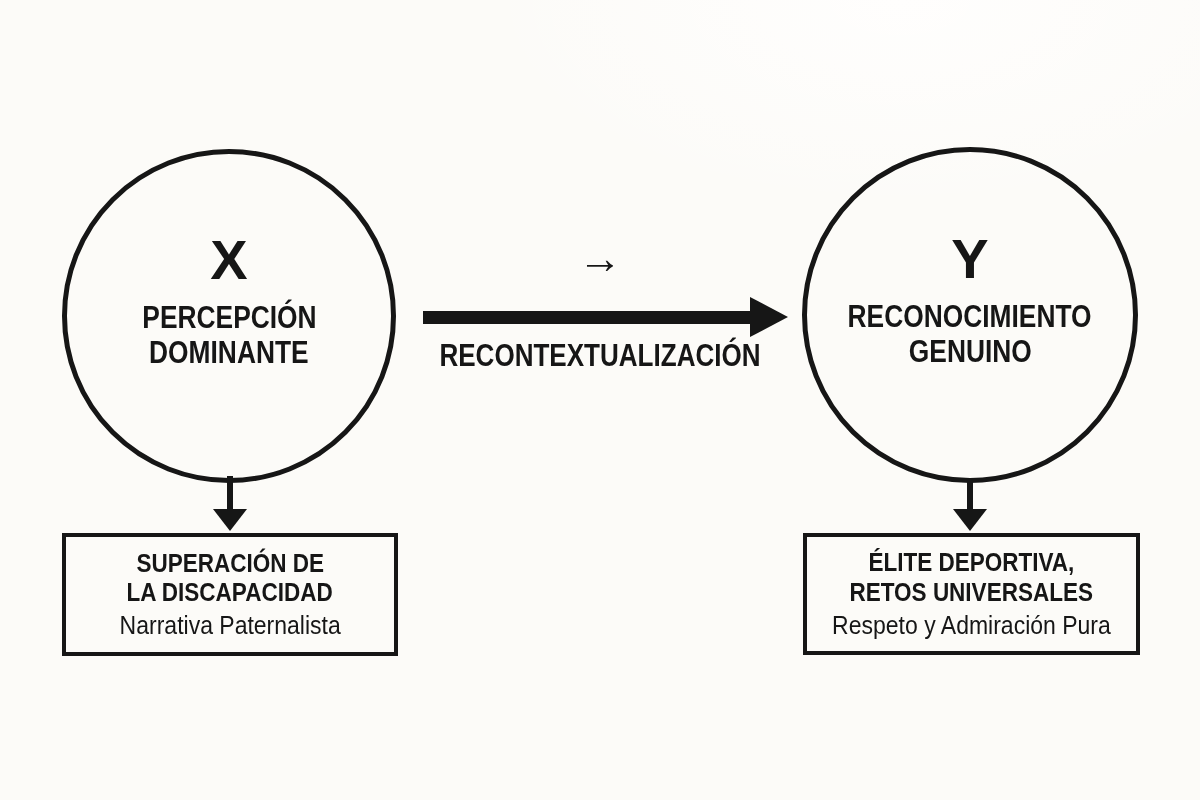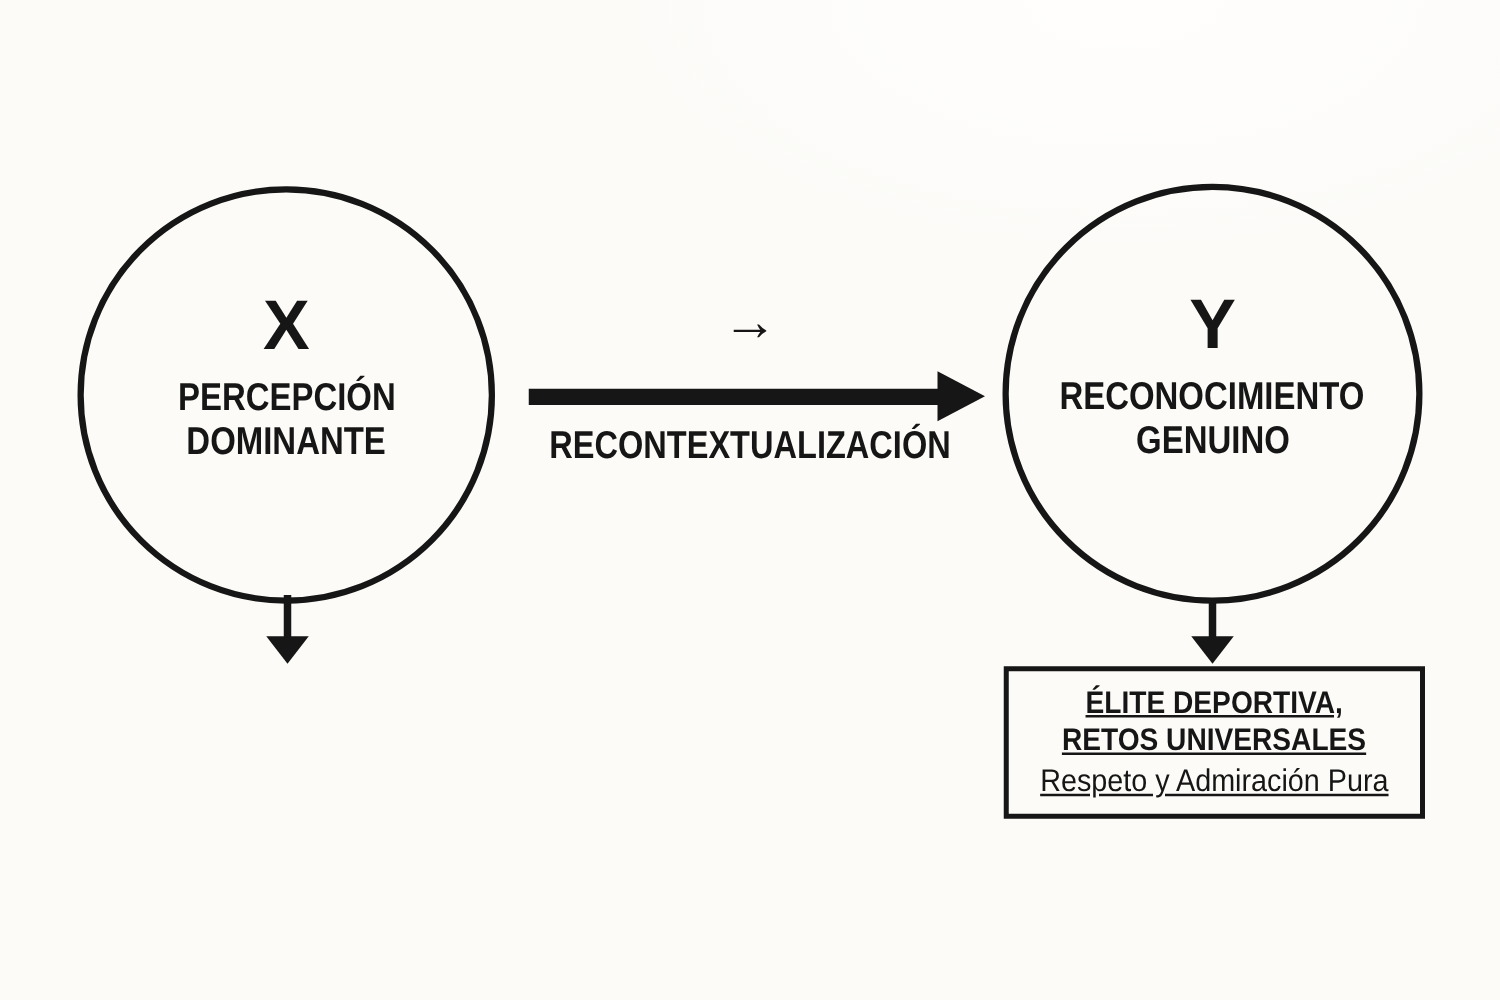--- a/index.html
+++ b/index.html
@@ -118,21 +118,21 @@
     position: absolute;
     box-sizing: border-box;
     border: 4px solid #161616;
     display: flex;
     flex-direction: column;
     align-items: center;
     justify-content: center;
     text-align: center;
   }
   .outcome-box.left  { left: 62px;  top: 533px; width: 336px; height: 123px; }
-  .outcome-box.right { left: 803px; top: 533px; width: 337px; height: 122px; text-decoration: underline; }
+  .outcome-box.right { left: 803px; top: 533px; width: 337px; height: 122px; }
 
   .box-bold-line {
     display: block;
     font-size: 25px;
     font-weight: bold;
     line-height: 1.17;
     transform: scaleX(0.9);
     transform-origin: 50% 50%;
     white-space: nowrap;
   }
@@ -169,20 +169,25 @@
   <div class="h-arrow-shaft"></div>
   <div class="h-arrow-head"></div>
 
   <div class="transition-label">RECONTEXTUALIZACIÓN</div>
 
   <div class="v-stem left"></div>
   <div class="v-head left"></div>
   <div class="v-stem right"></div>
   <div class="v-head right"></div>
 
+  <div class="outcome-box left">
+    <span class="box-bold-line">SUPERACIÓN DE</span>
+    <span class="box-bold-line">LA DISCAPACIDAD</span>
+    <span class="box-subtitle">Narrativa Paternalista</span>
+  </div>
 
   <div class="outcome-box right">
     <span class="box-bold-line">ÉLITE DEPORTIVA,</span>
     <span class="box-bold-line">RETOS UNIVERSALES</span>
     <span class="box-subtitle">Respeto y Admiración Pura</span>
   </div>
 
 </div>
 
 </body></html>

